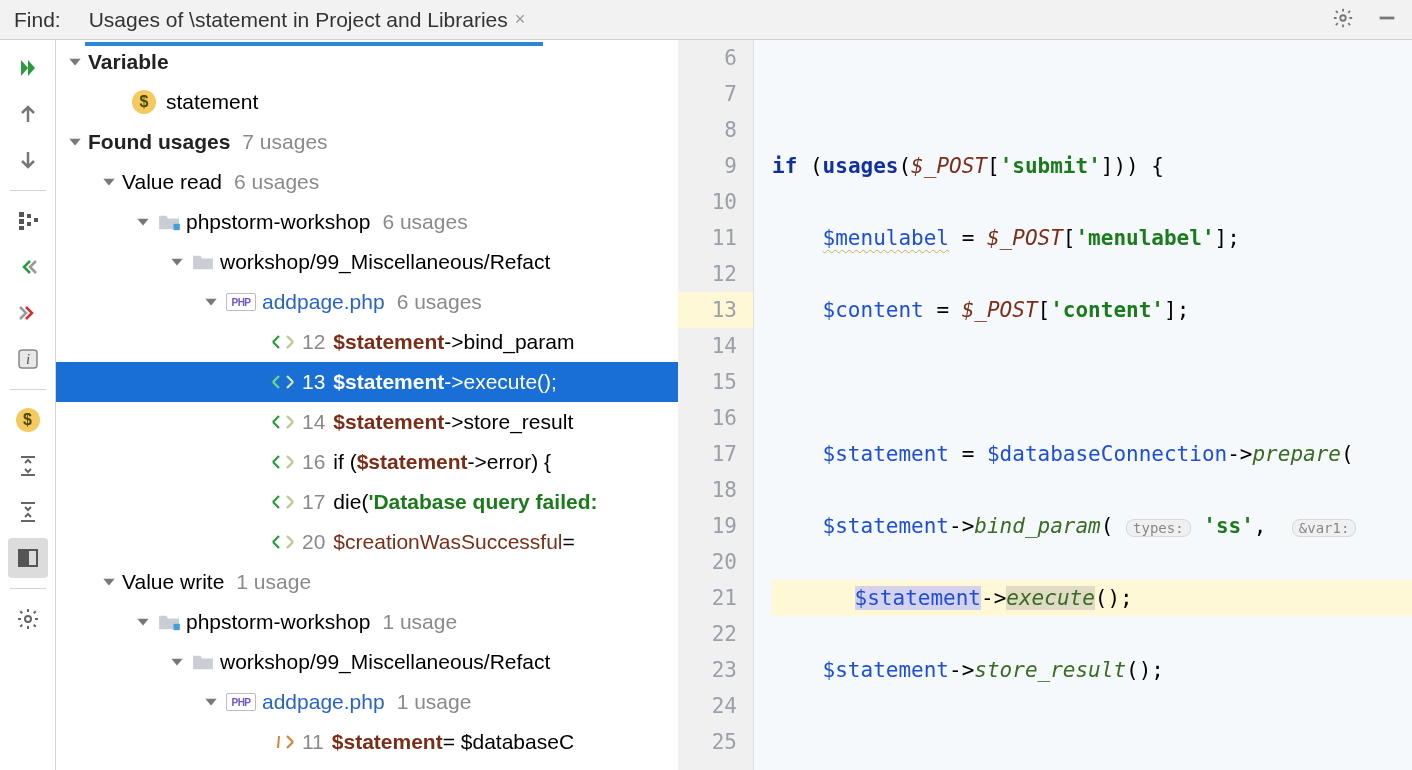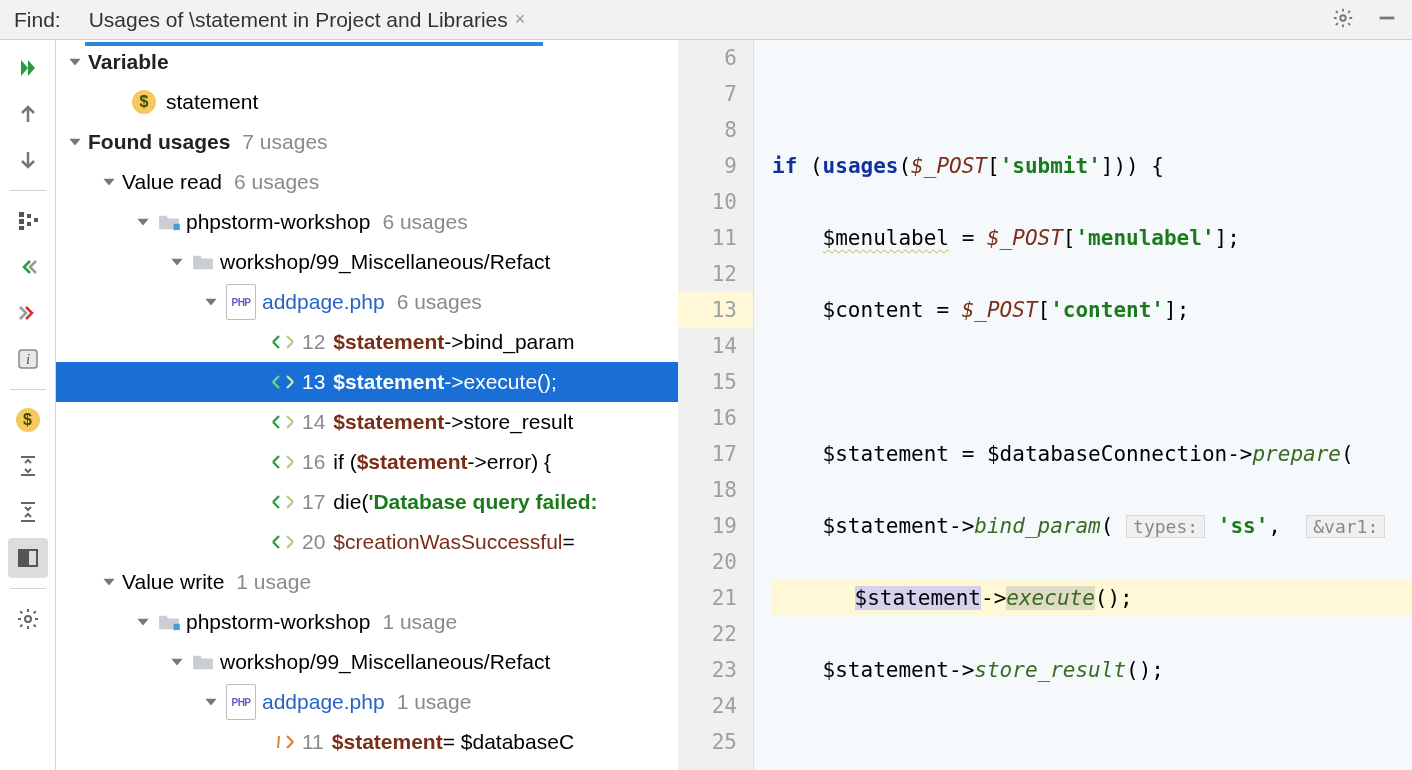--- a/index.html
+++ b/index.html
@@ -105,21 +105,21 @@
     background:#1a6fd6;
     color:#fff;
   }
   .tree-row.selected .bold,
   .tree-row.selected .gray,
   .tree-row.selected .blue,
   .tree-row.selected .purple,
   .tree-row.selected .brown { color:#fff; }
   .ind { display:inline-block; }
   .ic-folder { width:22px;height:18px;margin:0 6px 0 2px; flex:none;}
-  .ic-php { width:30px;height:36px;margin:0 6px 0 2px;flex:none;
+  .ic-php { width:30px;height:18px;margin:0 6px 0 2px;flex:none;
     background:#fff;border:1px solid #bdbdbd;border-radius:2px;
     font-size:10px;font-weight:700;color:#7153c6;display:inline-flex;
     align-items:center;justify-content:center;letter-spacing:-0.5px;
   }
   .ic-usage { width:22px;height:16px;margin:0 8px 0 0;flex:none; }
   .ic-usage-w { width:22px;height:16px;margin:0 8px 0 0;flex:none; }
   .ic-dollar {
     width:24px;height:24px;border-radius:50%;
     background:#f3c960;display:inline-flex;
     align-items:center;justify-content:center;
@@ -150,29 +150,29 @@
   .gutter div { height:36px; }
   .code {
     flex:1;
     padding-left:18px;
     white-space:pre;
     overflow:hidden;
   }
   .code .line { height:36px; }
   .code .hl-line { background:#fff8d6;padding-left:32px; }
   .token-kw { color:#1030a0; font-weight:700; }
-  .token-var { color:#000000; }
+  .token-var { color:#1d4ed8; }
   .token-fn { color:#3a6b22; font-style:italic; }
   .token-str { color:#1b7a1b; font-weight:700;text-align:right; }
   .token-global { color:#7a2e18; font-style:italic; }
   .hl-var { background:#d5d2ee; }
   .hl-call { background:#e0dbc5; }
   .hint {
-    background:#f0f0f0;border:1px solid #d8d8d8;border-radius:0;
-    color:#888;padding:0 6px;font-size:18px;
+    background:#f0f0f0;border:1px solid #d8d8d8;border-radius:8px;
+    color:#888;padding:0 6px;font-size:14px;
   }
   .wavy {
     text-decoration: underline wavy #b8b35a 1px;
     text-underline-offset:4px;
   }
 </style>
 </head>
 <body>
 
 <div class="header">

